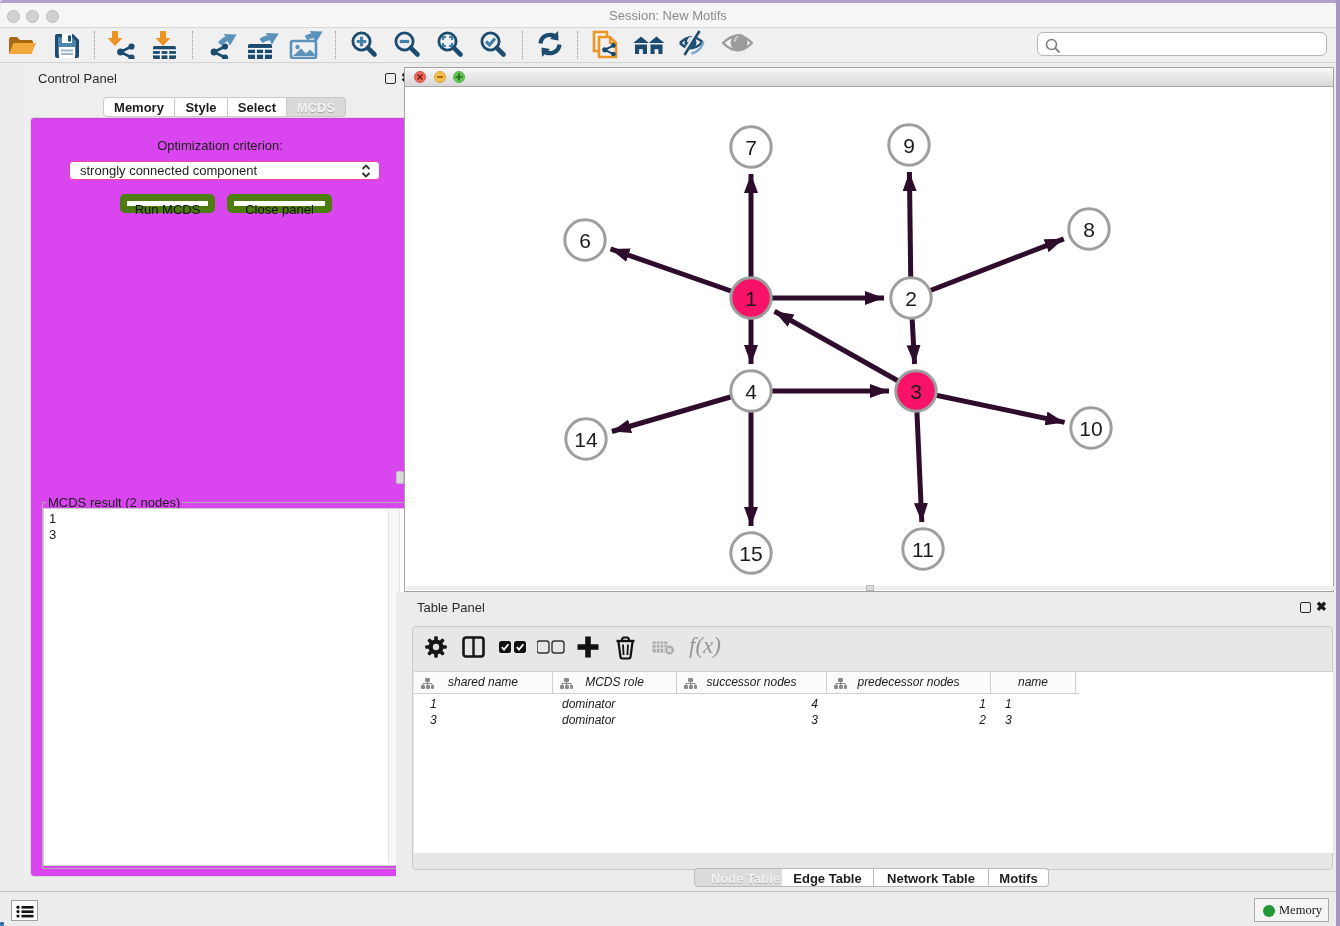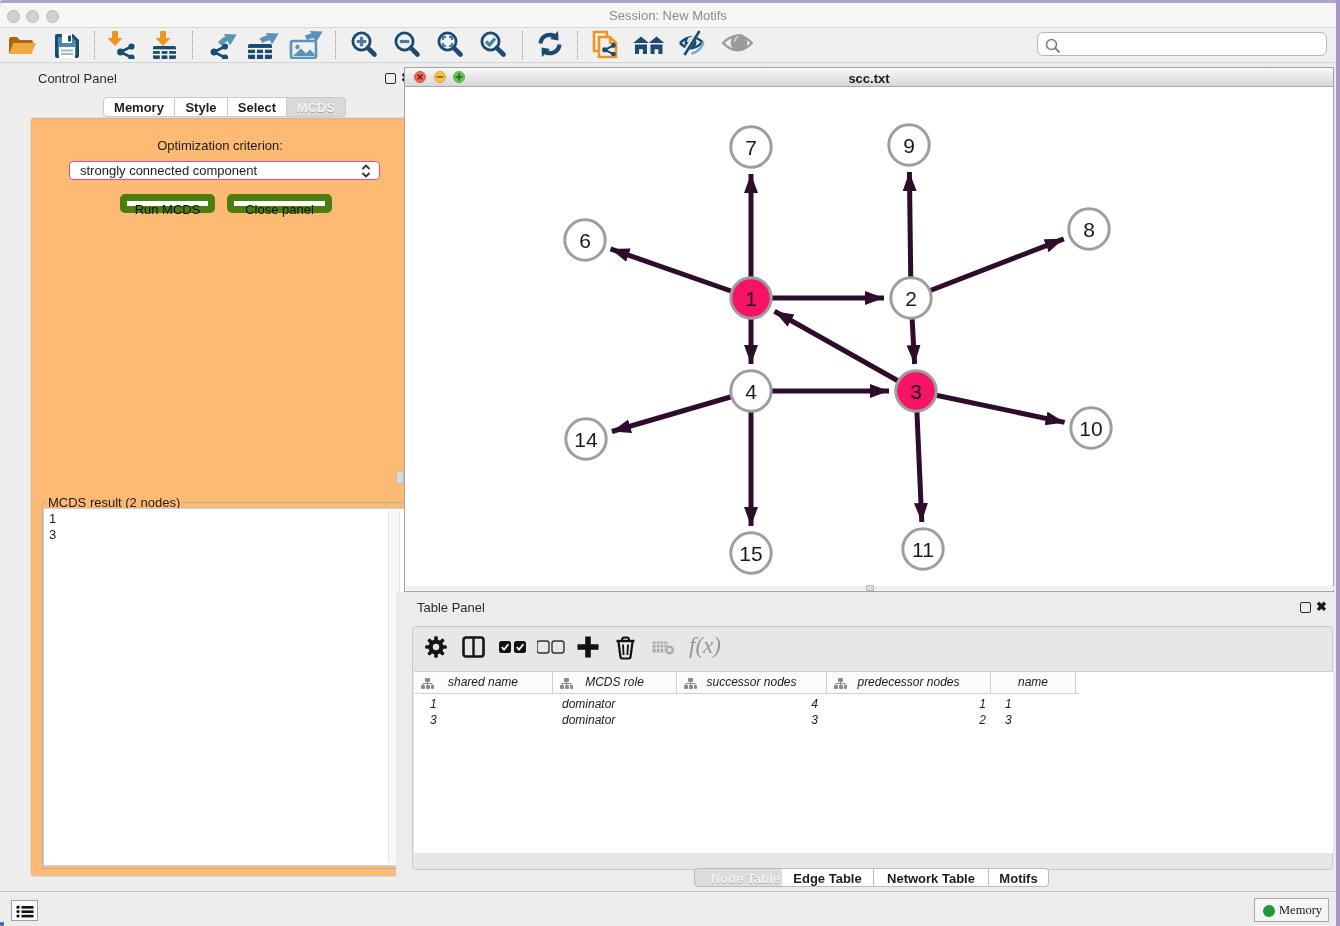--- a/index.html
+++ b/index.html
@@ -22,21 +22,21 @@
   .tsep { position:absolute; top:3px; height:28px; width:1px; border-left:1px dotted #9a9a9a; }
   #searchbox { position:absolute; left:1037px; top:4px; width:290px; height:24px; background:#fff; border:1px solid #b6b6b6; border-radius:6px; }
 
   
   #cpanel { left:0; top:64px; width:392px; height:820px; background:#eeeeee;margin-left:24px; }
   #cp-title { position:absolute; left:14px; top:7px; font-size:13px; color:#2b2b2b; }
   .winbtn-sq { position:absolute; width:11px; height:11px; border:1.5px solid #2b2b2b; border-radius:2px; }
   .winbtn-x { position:absolute; font-size:13px; font-weight:bold; color:#1a1a1a; }
   #cp-tabs { position:absolute; left:79px; top:33px; height:20px; }
   .cptab { position:absolute; top:0; height:20px; background:#fff; border:1px solid #c9c9c9; font-size:13px; font-weight:bold; color:#1c1c1c; text-align:center; line-height:19px; }
-  #cp-body { position:absolute; left:6px; top:53px; width:380px; height:760px; background:#fdba74; border:1px solid #dcdcdc; border-radius:4px; box-shadow:inset 0 1px 2px rgba(0,0,0,0.08); }
+  #cp-body { position:absolute; left:6px; top:53px; width:380px; height:760px; background:#d946ef; border:1px solid #dcdcdc; border-radius:4px; box-shadow:inset 0 1px 2px rgba(0,0,0,0.08); }
   #cp-select { position:absolute; left:38px; top:43px; width:311px; height:19px; background:#fff; border:1px solid #ec4899; border-radius:4px; font-size:13px; color:#1c1c1c; line-height:18px; padding-left:10px; }
   .cp-btn { position:absolute; top:76px; height:19px; background:#fff; border:7px solid #4d7c0f; border-radius:5px; font-size:13px; color:#111; text-align:center; line-height:18px; }
   #mcds-fs { position:absolute; left:11px; top:377px; width:366px; height:374px; border:1px solid #b0b0b0; border-radius:0; }
   #mcds-fs legend { font-size:13px; color:#1c1c1c; margin-left:3px; padding:0 2px; }
   #mcds-text { position:absolute; left:0px; top:-2px; width:362px; height:358px; background:#fff; border:1px solid #cfcfcf; font-size:13px; color:#1a1a1a; padding:2px 0 0 5px; line-height:16px; }
   #mcds-scroll { position:absolute; right:4px; top:1px; width:12px; height:353px; background:#f7f7f7; border-left:1px solid #e3e3e3; border-right:1px solid #e3e3e3; }
 
   
   #netwin { left:404px; top:67px; width:930px; height:525px; background:#fff; border:1px solid #a2a2a2; }
   #nettitle { position:absolute; left:0; top:0; width:100%; height:19px; background:linear-gradient(#f7f7f7,#d8d8d8); border-bottom:1px solid #a8a8a8; }
@@ -245,21 +245,20 @@
       <div class="mtl" style="left:29px; background:#f5bf4f; border:1px solid #dfa73b;">
           <svg width="10" height="10" style="position:absolute;left:0;top:0;">
             <path d="M2,5 L8,5" stroke="#99631a" stroke-width="1.8"></path>
           </svg>
         </div>
       <div class="mtl" style="left:48px; background:#61c555; border:1px solid #58b34a;">
           <svg width="10" height="10" style="position:absolute;left:0;top:0;">
             <path d="M5,1.5 L5,8.5 M1.5,5 L8.5,5" stroke="#20691a" stroke-width="1.6"></path>
           </svg>
         </div>
-      <div style="position:absolute; top:2.5px; width:100%; text-align:center; font-size:13px; font-weight:bold; color:#1a1a1a;">scc.txt</div>
     </div>
     <div style="position:absolute; left:1px; bottom:1px; width:928px; height:4px; background:#f0f0f0;"></div>
       <div style="position:absolute; left:461px; bottom:0px; width:8px; height:6px; background:#dcdcdc; border:1px solid #bbb;"></div>
       <div id="graph">
 <svg width="928" height="500" style="position:absolute;left:1px;top:19px;">
 <defs>
             <marker id="ah" markerUnits="userSpaceOnUse" markerWidth="20" markerHeight="15" refX="19" refY="7" orient="auto">
               <path d="M0,0 L19,7 L0,14 Z" fill="#2e0c2b"></path>
             </marker>
           </defs>

